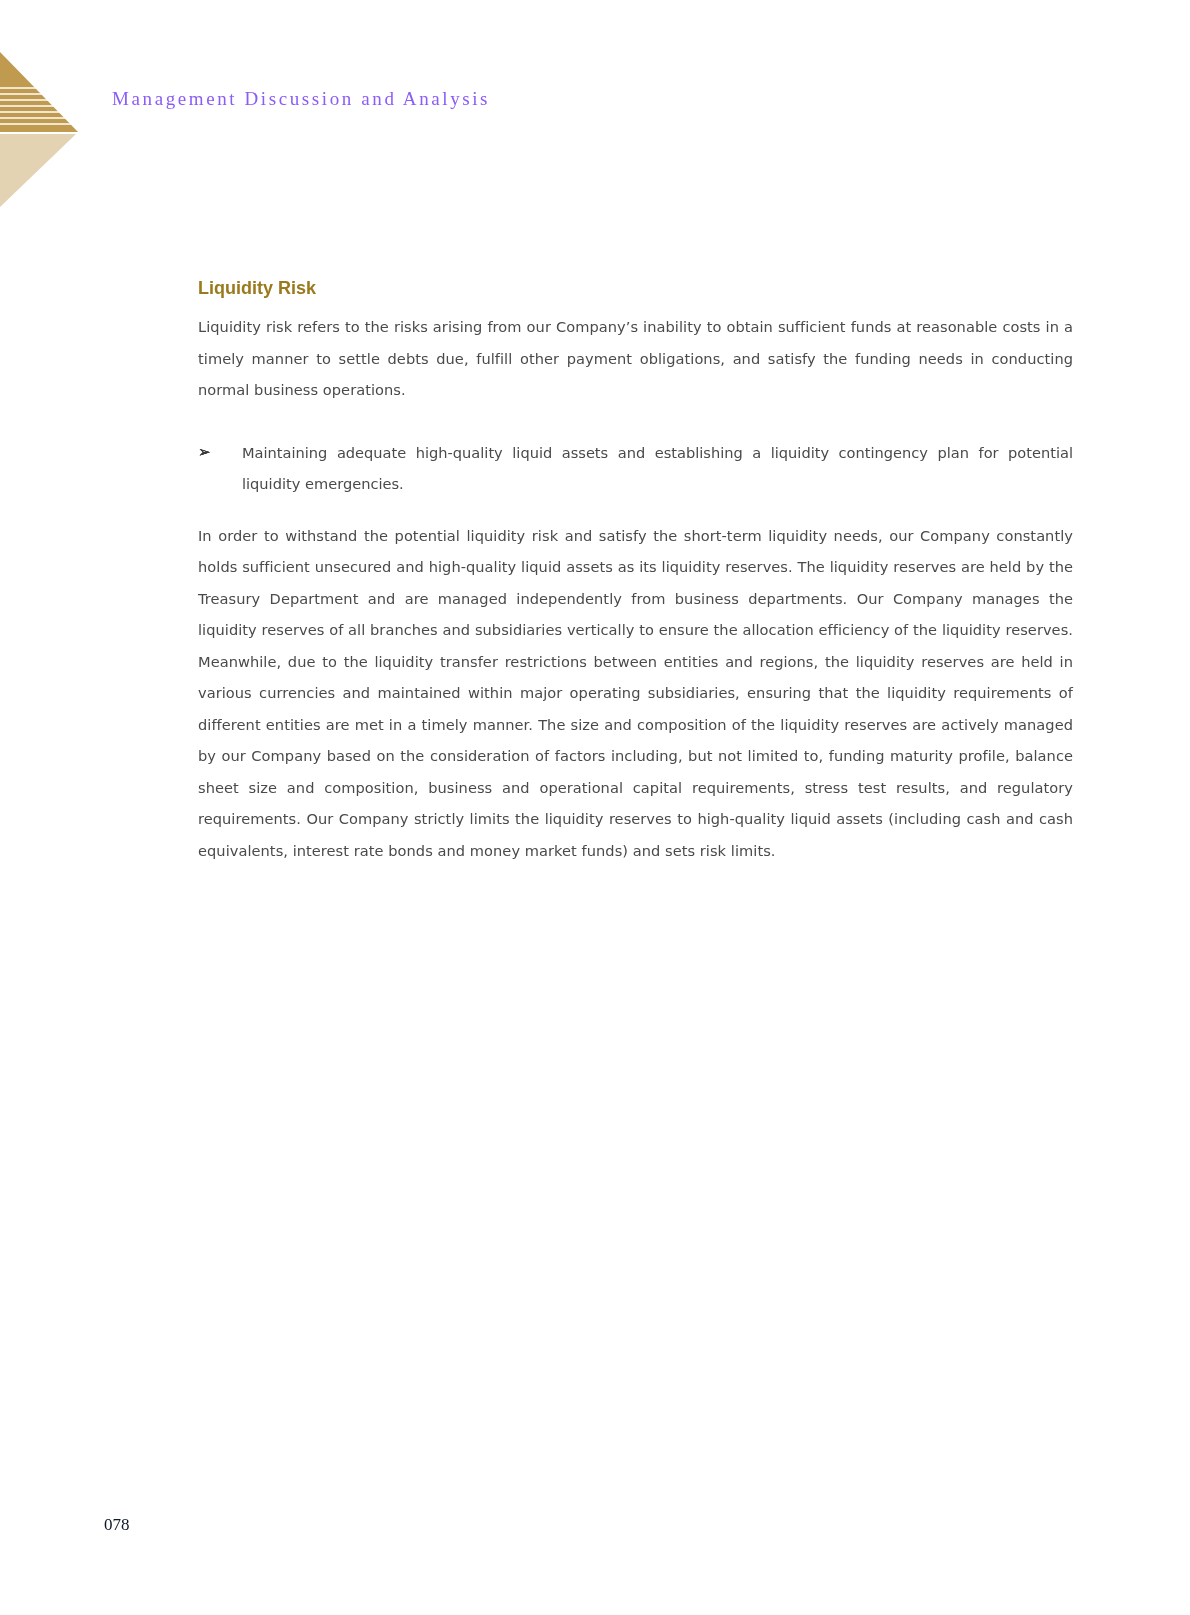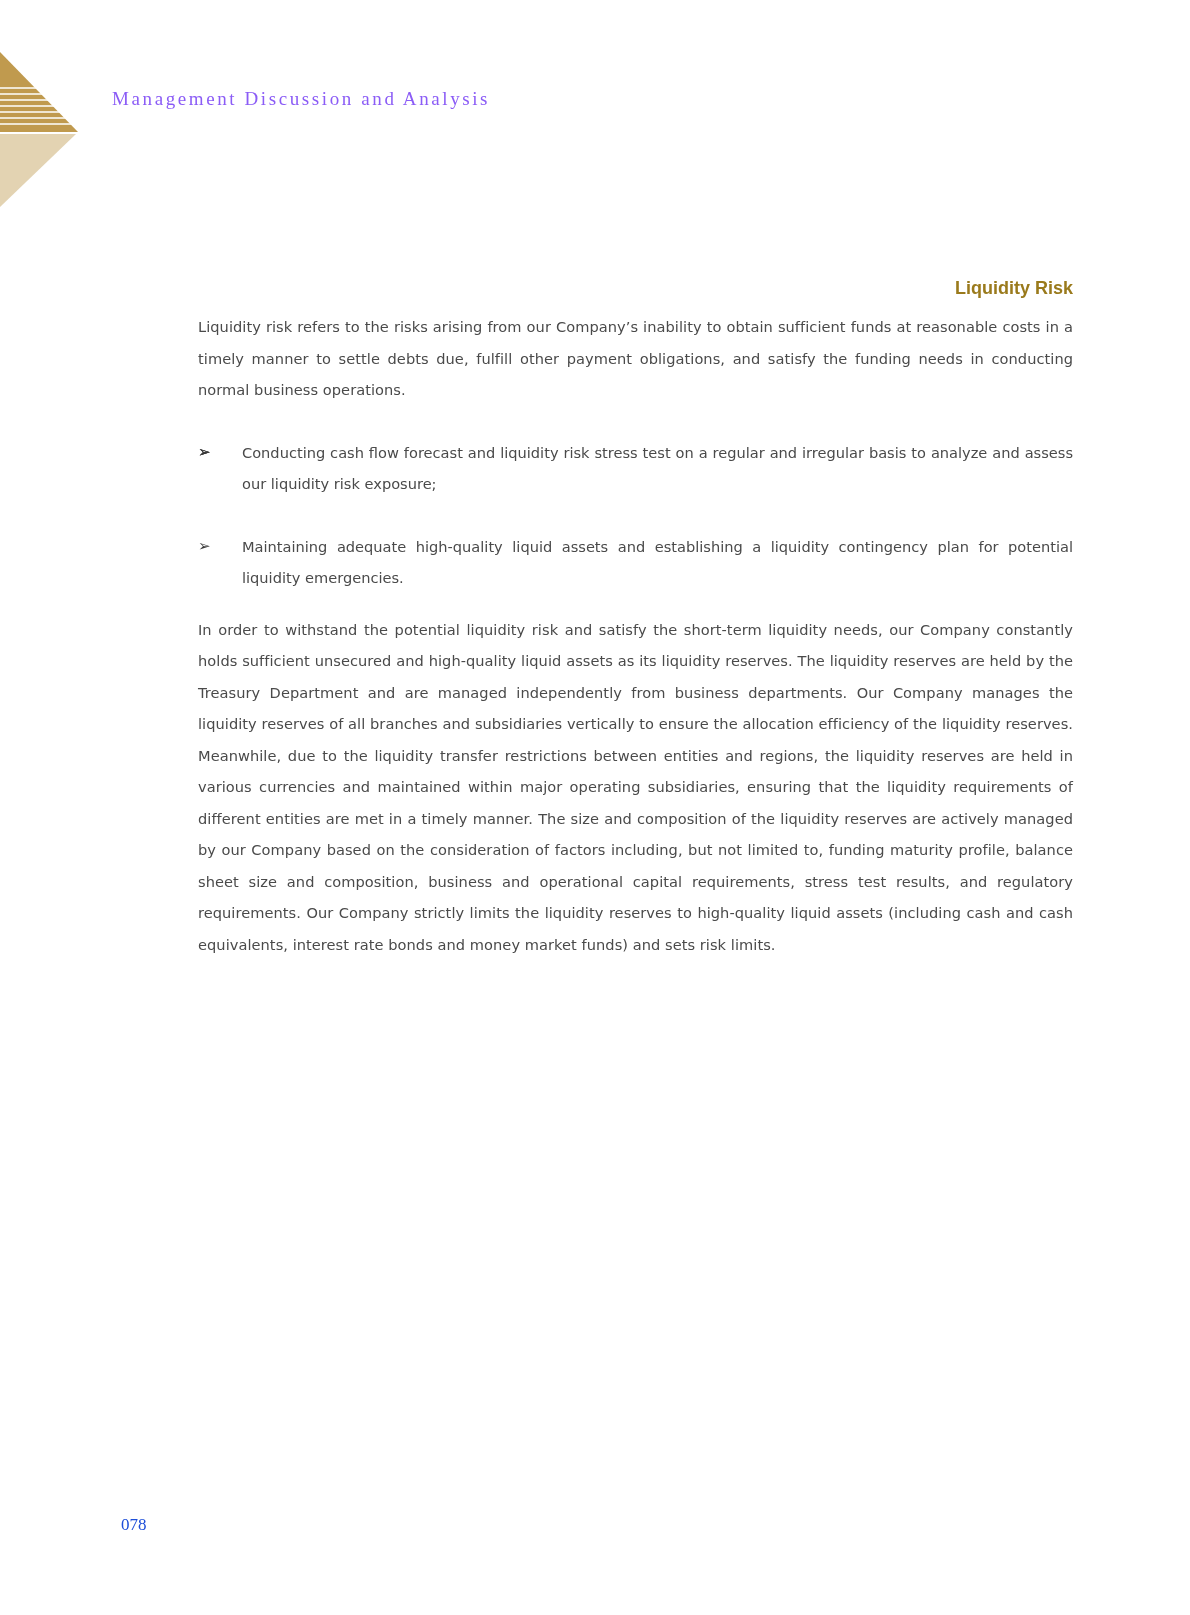--- a/index.html
+++ b/index.html
@@ -12,39 +12,39 @@
       white-space: nowrap;
     }
     .content {
       position: absolute; left: 198px; top: 277px; width: 875px;
       font-family: "DejaVu Sans", "Liberation Sans", sans-serif;
       color: #4a4a4a;
     }
     .section-title {
       font-family: "Liberation Sans", "DejaVu Sans", sans-serif;
       font-weight: bold; font-size: 18px; color: #9a7a1c;
-      margin: 0 0 12px 0; line-height: 22px; text-align: right;
+      margin: 0 0 12px 0; line-height: 22px;
     }
     .para {
       font-size: 14.6px; line-height: 31.5px; text-align: justify;
       margin: 0 0 31px 0; font-weight: 400; letter-spacing: 0.05px;
     }
     .bullets { list-style: none; margin: 0; padding: 0; }
     .bullet {
       position: relative; padding-left: 44px;
       font-size: 14.6px; line-height: 31.5px; text-align: justify;
       margin: 0 0 31px 0;
     }
     .bullet-icon {
       position: absolute; left: 0; top: 0; font-size: 15px; color: #3a3a3a;
     }
     .page-number {
-      position: absolute; left: 121px; top: 1515px;
+      position: absolute; left: 104px; top: 1515px;
       font-family: "Liberation Serif", "DejaVu Serif", serif;
-      font-size: 17px; color: #1d4ed8;
+      font-size: 17px; color: #0f172a;
     }
   </style>
 </head>
 <body>
 
 <svg class="corner" viewBox="0 0 80 155" xmlns="http://www.w3.org/2000/svg">
   <polygon points="0,0 78,80 0,80" fill="#c09a4e"></polygon>
   <polygon points="0,82 76,82 0,155" fill="#e3d3b2"></polygon>
   <g stroke="#ffffff" stroke-width="1.4">
     <line x1="0" y1="36" x2="80" y2="36"></line>
@@ -64,21 +64,20 @@
   <p class="para">Liquidity risk refers to the risks arising from our Company’s inability to obtain sufficient funds at reasonable costs in a timely manner to settle debts due, fulfill other payment obligations, and satisfy the funding needs in conducting normal business operations.</p>
   <ul class="bullets">
     <li class="bullet">
       <span class="bullet-icon">➢</span>
     </li>
     <li class="bullet">
       <span class="bullet-icon">➢</span>
     </li>
     <li class="bullet">
       <span class="bullet-icon">➢</span>
-      <span>Conducting cash flow forecast and liquidity risk stress test on a regular and irregular basis to analyze and assess our liquidity risk exposure;</span>
     </li>
     <li class="bullet" style="margin-bottom:20px;">
       <span class="bullet-icon">➢</span>
       <span>Maintaining adequate high-quality liquid assets and establishing a liquidity contingency plan for potential liquidity emergencies.</span>
     </li>
   </ul>
   <p class="para">In order to withstand the potential liquidity risk and satisfy the short-term liquidity needs, our Company constantly holds sufficient unsecured and high-quality liquid assets as its liquidity reserves. The liquidity reserves are held by the Treasury Department and are managed independently from business departments. Our Company manages the liquidity reserves of all branches and subsidiaries vertically to ensure the allocation efficiency of the liquidity reserves. Meanwhile, due to the liquidity transfer restrictions between entities and regions, the liquidity reserves are held in various currencies and maintained within major operating subsidiaries, ensuring that the liquidity requirements of different entities are met in a timely manner. The size and composition of the liquidity reserves are actively managed by our Company based on the consideration of factors including, but not limited to, funding maturity profile, balance sheet size and composition, business and operational capital requirements, stress test results, and regulatory requirements. Our Company strictly limits the liquidity reserves to high-quality liquid assets (including cash and cash equivalents, interest rate bonds and money market funds) and sets risk limits.</p>
 </div>
 
 <div class="page-number">078</div>

